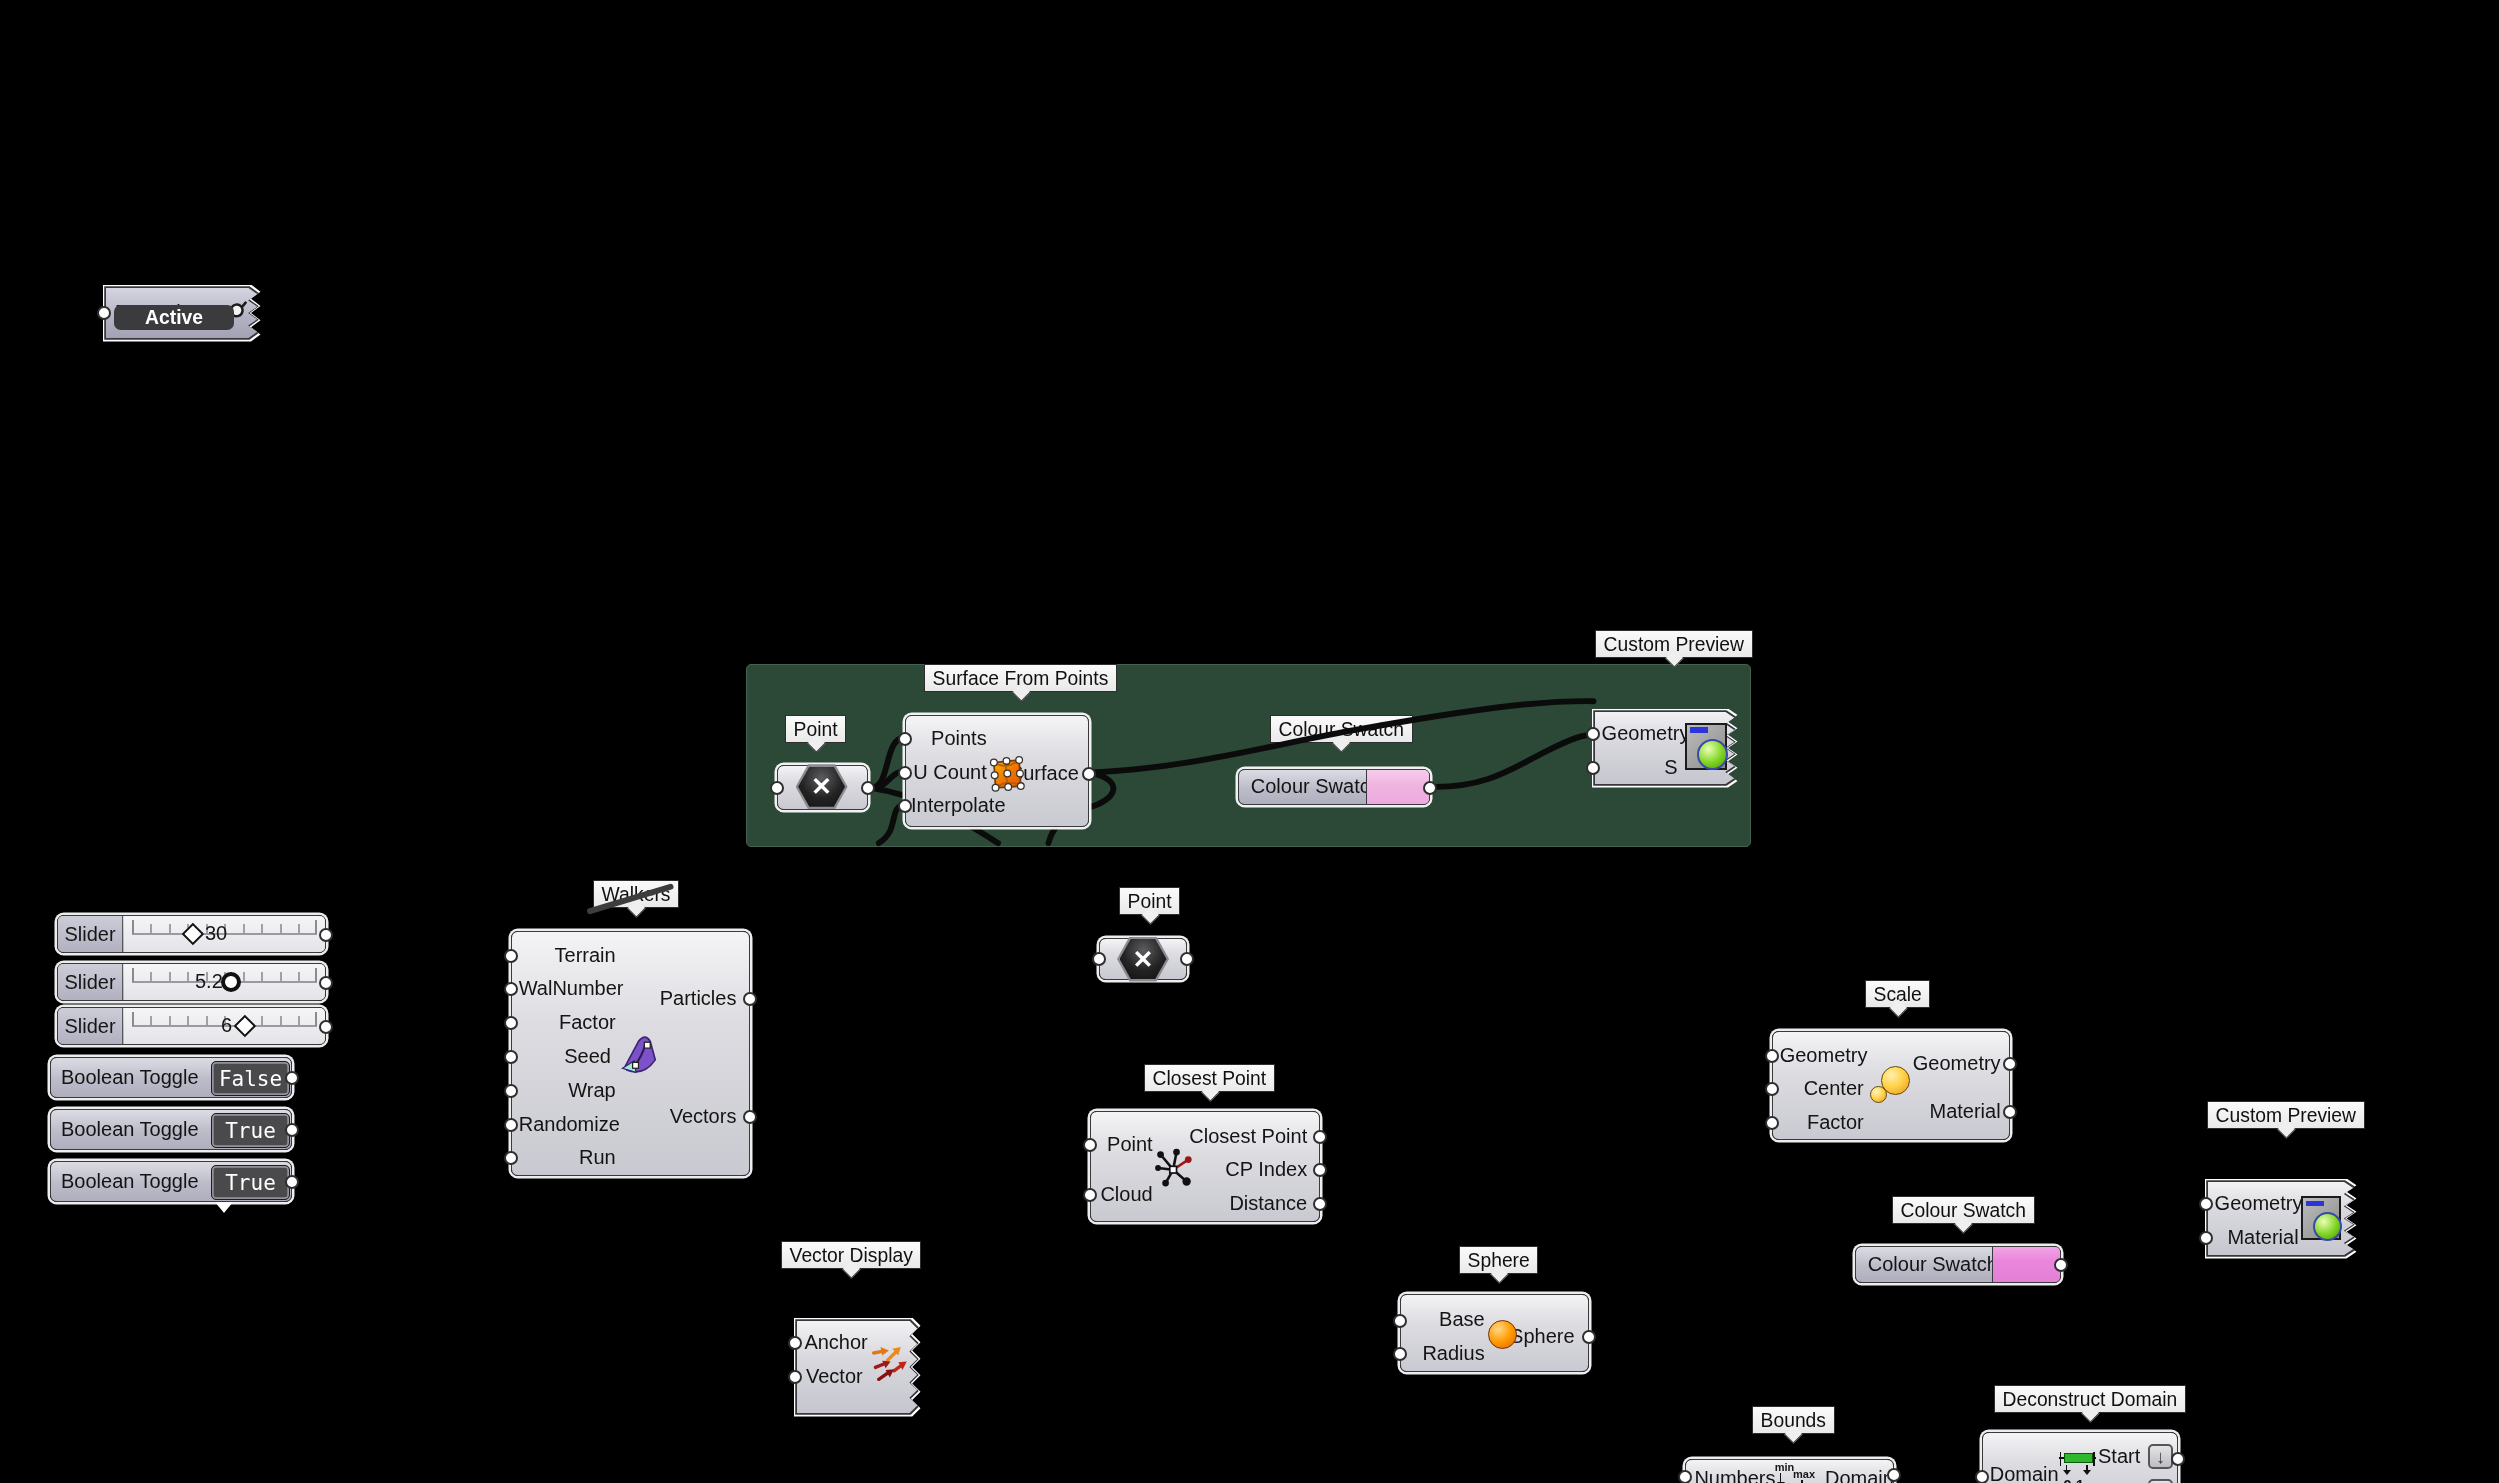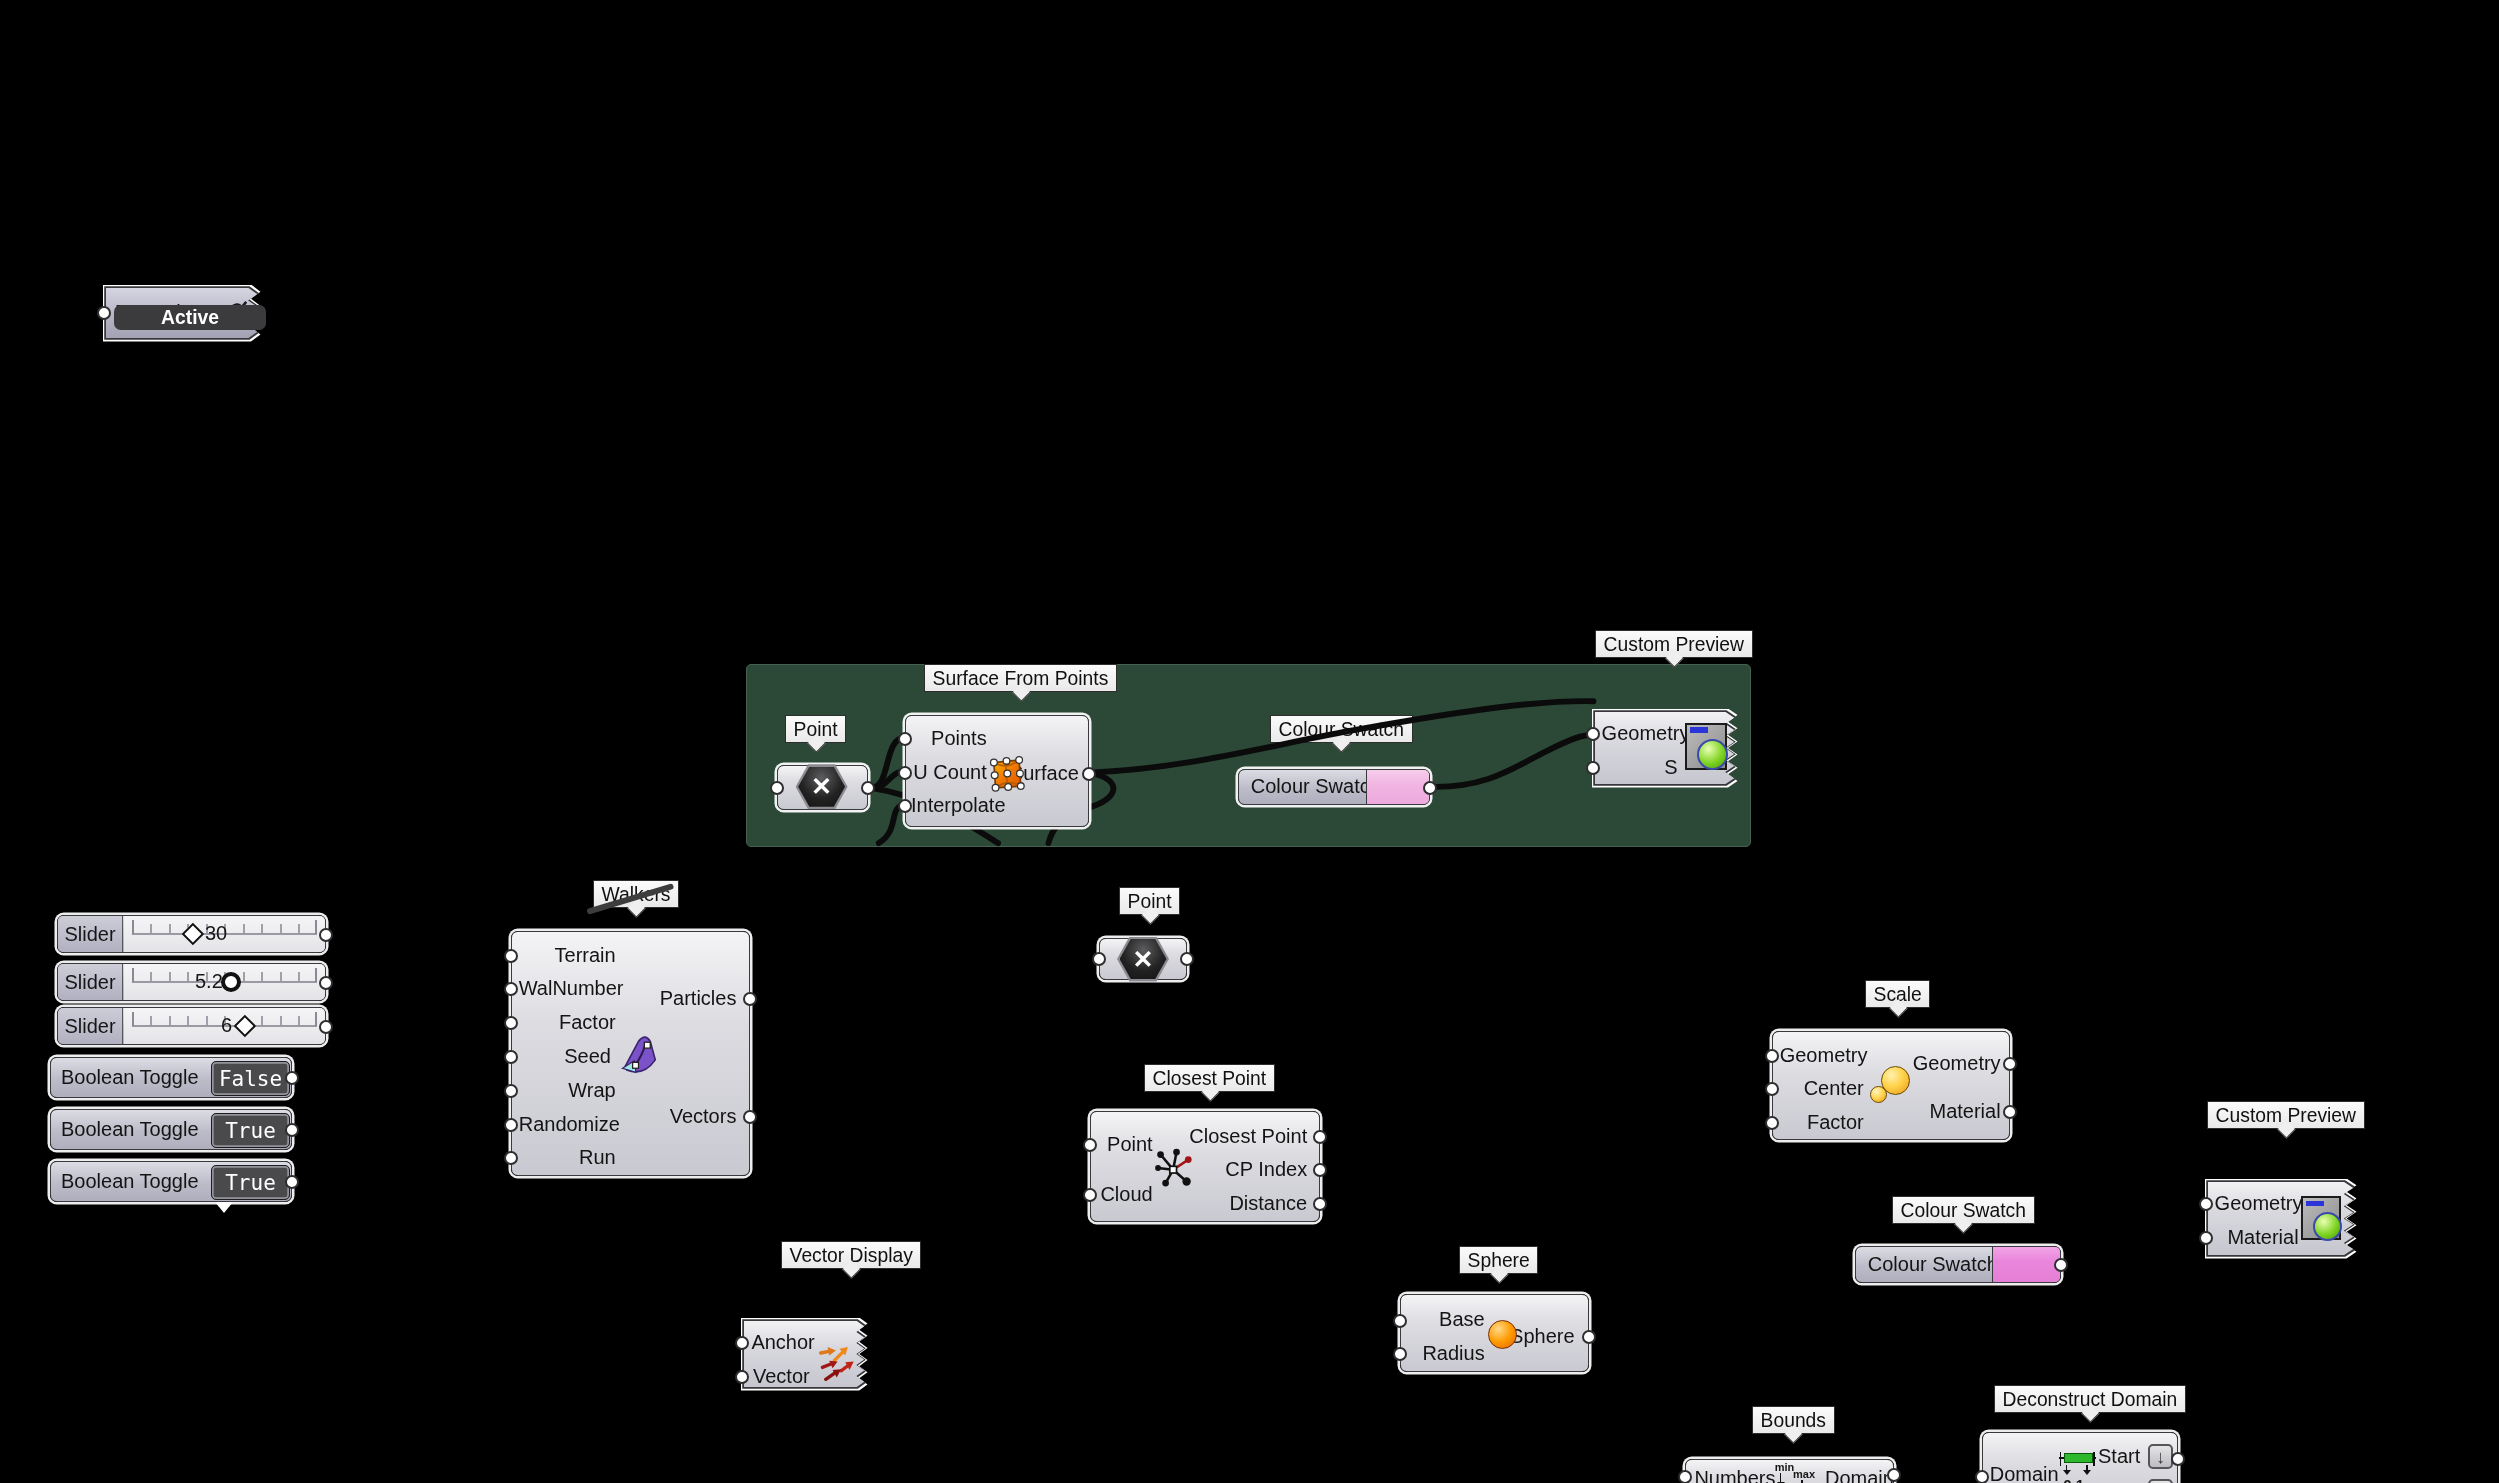--- a/index.html
+++ b/index.html
@@ -114,21 +114,21 @@
     <svg style="position:absolute;left:106px;top:13.4px;z-index:6" width="37" height="25" viewBox="0 0 44 30">
       <g transform="rotate(-10 22 15)" stroke="#1c1c1c" stroke-width="3" fill="#f4f4f4">
         <circle cx="12" cy="18" r="7"></circle>
           <circle cx="31" cy="14" r="7"></circle>
         <path d="M18,15 Q22,10 25,12" fill="none"></path>
         <path d="M5,14 L0,9 M38,11 L44,6" fill="none"></path>
       </g>
     </svg>
     <span class="port" style="left:-7.6px;top:19.3px"></span>
   </div>
-  <div style="position:absolute;left:114px;top:305px;width:152px;height:25px;background:#3b3b3d;border-radius:6.7px;
+  <div style="position:absolute;left:114px;top:305px;width:120px;height:25px;background:#3b3b3d;border-radius:6.7px;
        display:flex;align-items:center;justify-content:center;color:#fff;font-size:19.3px;font-weight:bold;z-index:4">Active</div>
 
   <div class="node" style="left:777px;top:765px;width:91px;height:45px">
     <div class="hexo" style="left:17.6px;top:-1.7px">
         <div class="hexi">✕</div>
       </div>
     <span class="port" style="left:-7.6px;top:15px"></span>
     <span class="port" style="right:-7.6px;top:15px"></span>
   </div>
 
@@ -307,21 +307,21 @@
       <circle cx="42" cy="16" r="4" fill="#a01414"></circle>
       <rect x="20" y="24" width="8" height="8" fill="#fff" stroke="#111" stroke-width="2"></rect>
     </svg>
     <span class="port" style="left:-7.6px;top:26px"></span>
     <span class="port" style="left:-7.6px;top:76px"></span>
     <span class="port" style="right:-7.6px;top:17.6px"></span>
     <span class="port" style="right:-7.6px;top:51px"></span>
     <span class="port" style="right:-7.6px;top:85px"></span>
   </div>
 
-  <div class="zzwrap" style="left:743px;top:1288px;width:122px;height:68px">
+  <div class="zzwrap" style="left:796px;top:1288px;width:122px;height:94px">
     <div class="zz z6 w"></div>
       <div class="zz z6 d"></div>
       <div class="zz z6 b"></div>
     <span class="lbl" style="left:8.4px;top:11px;z-index:6">Anchor</span>
     <span class="lbl" style="left:10px;top:45px;z-index:6">Vector</span>
     <svg style="position:absolute;left:76px;top:22px;z-index:6" width="39" height="39" viewBox="0 0 46 46">
       <g stroke-width="4" stroke-linecap="round">
         <line x1="2" y1="13" x2="12" y2="11" stroke="#e07818"></line>
           <polygon points="20,10 10,6 12,16" fill="#e07818"></polygon>
         <line x1="18" y1="22" x2="28" y2="12" stroke="#f08818"></line>

